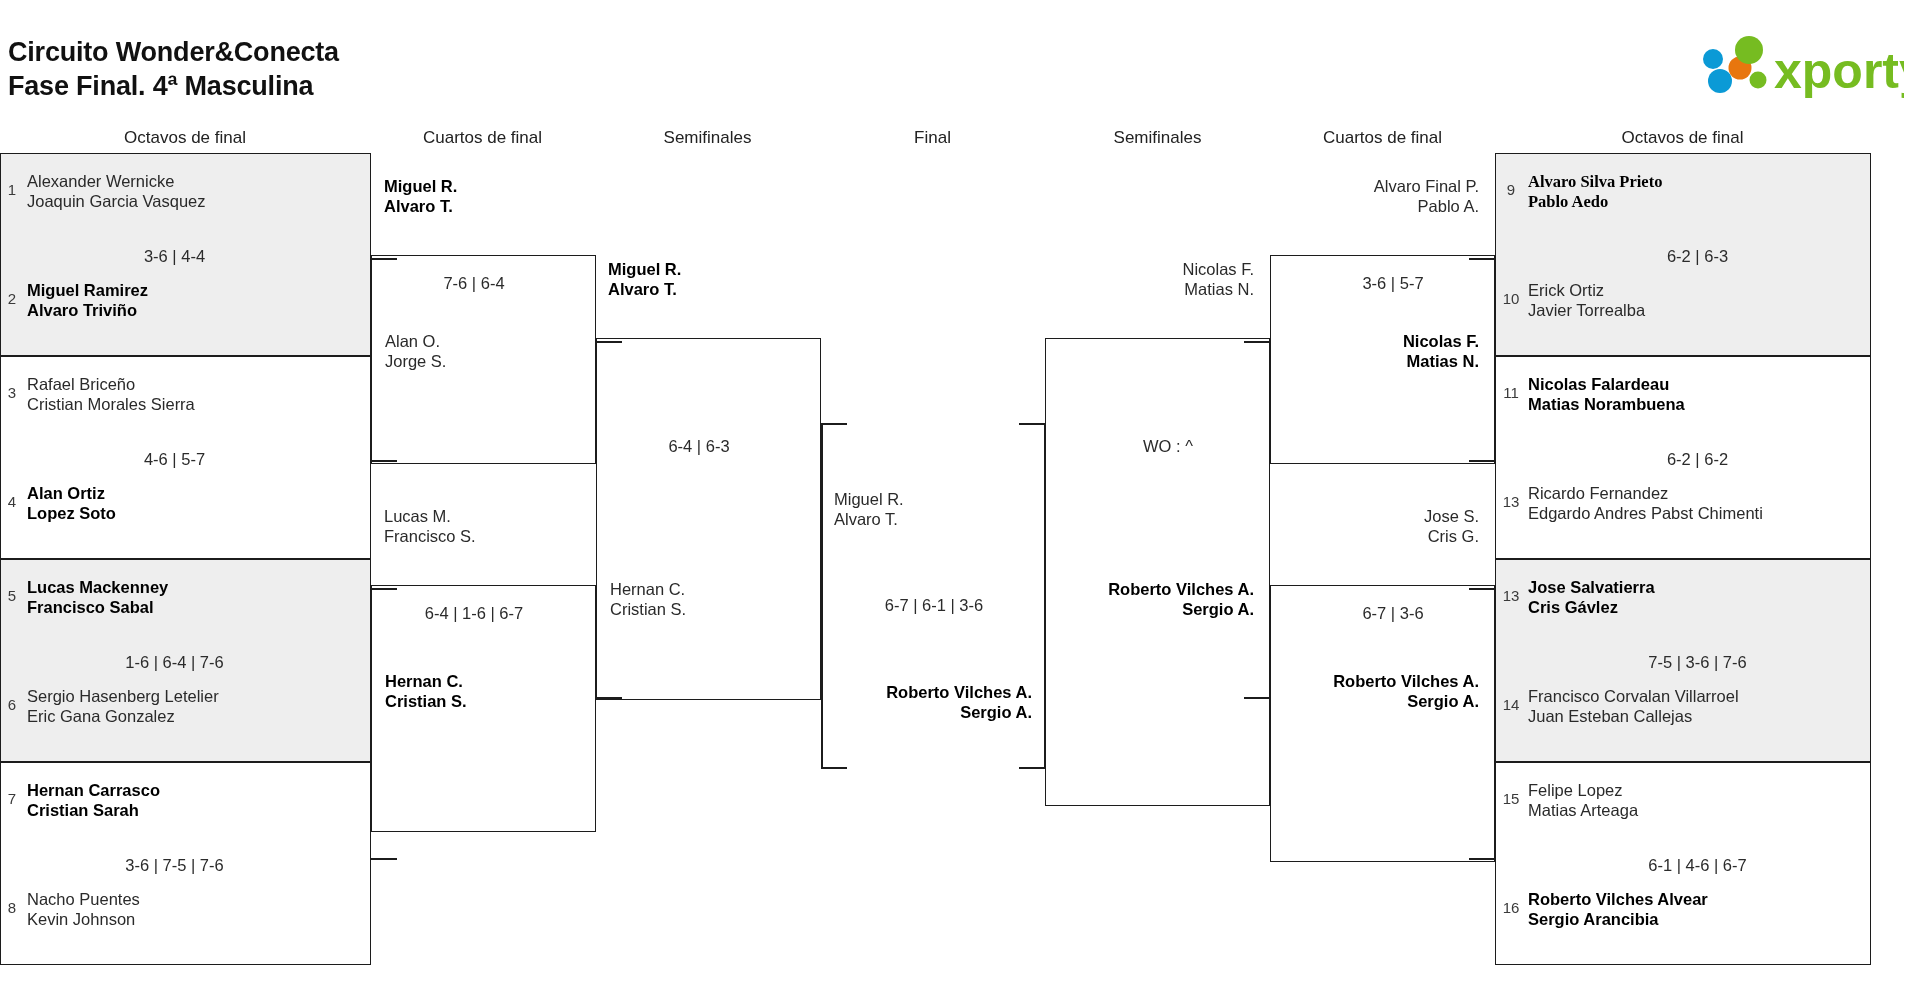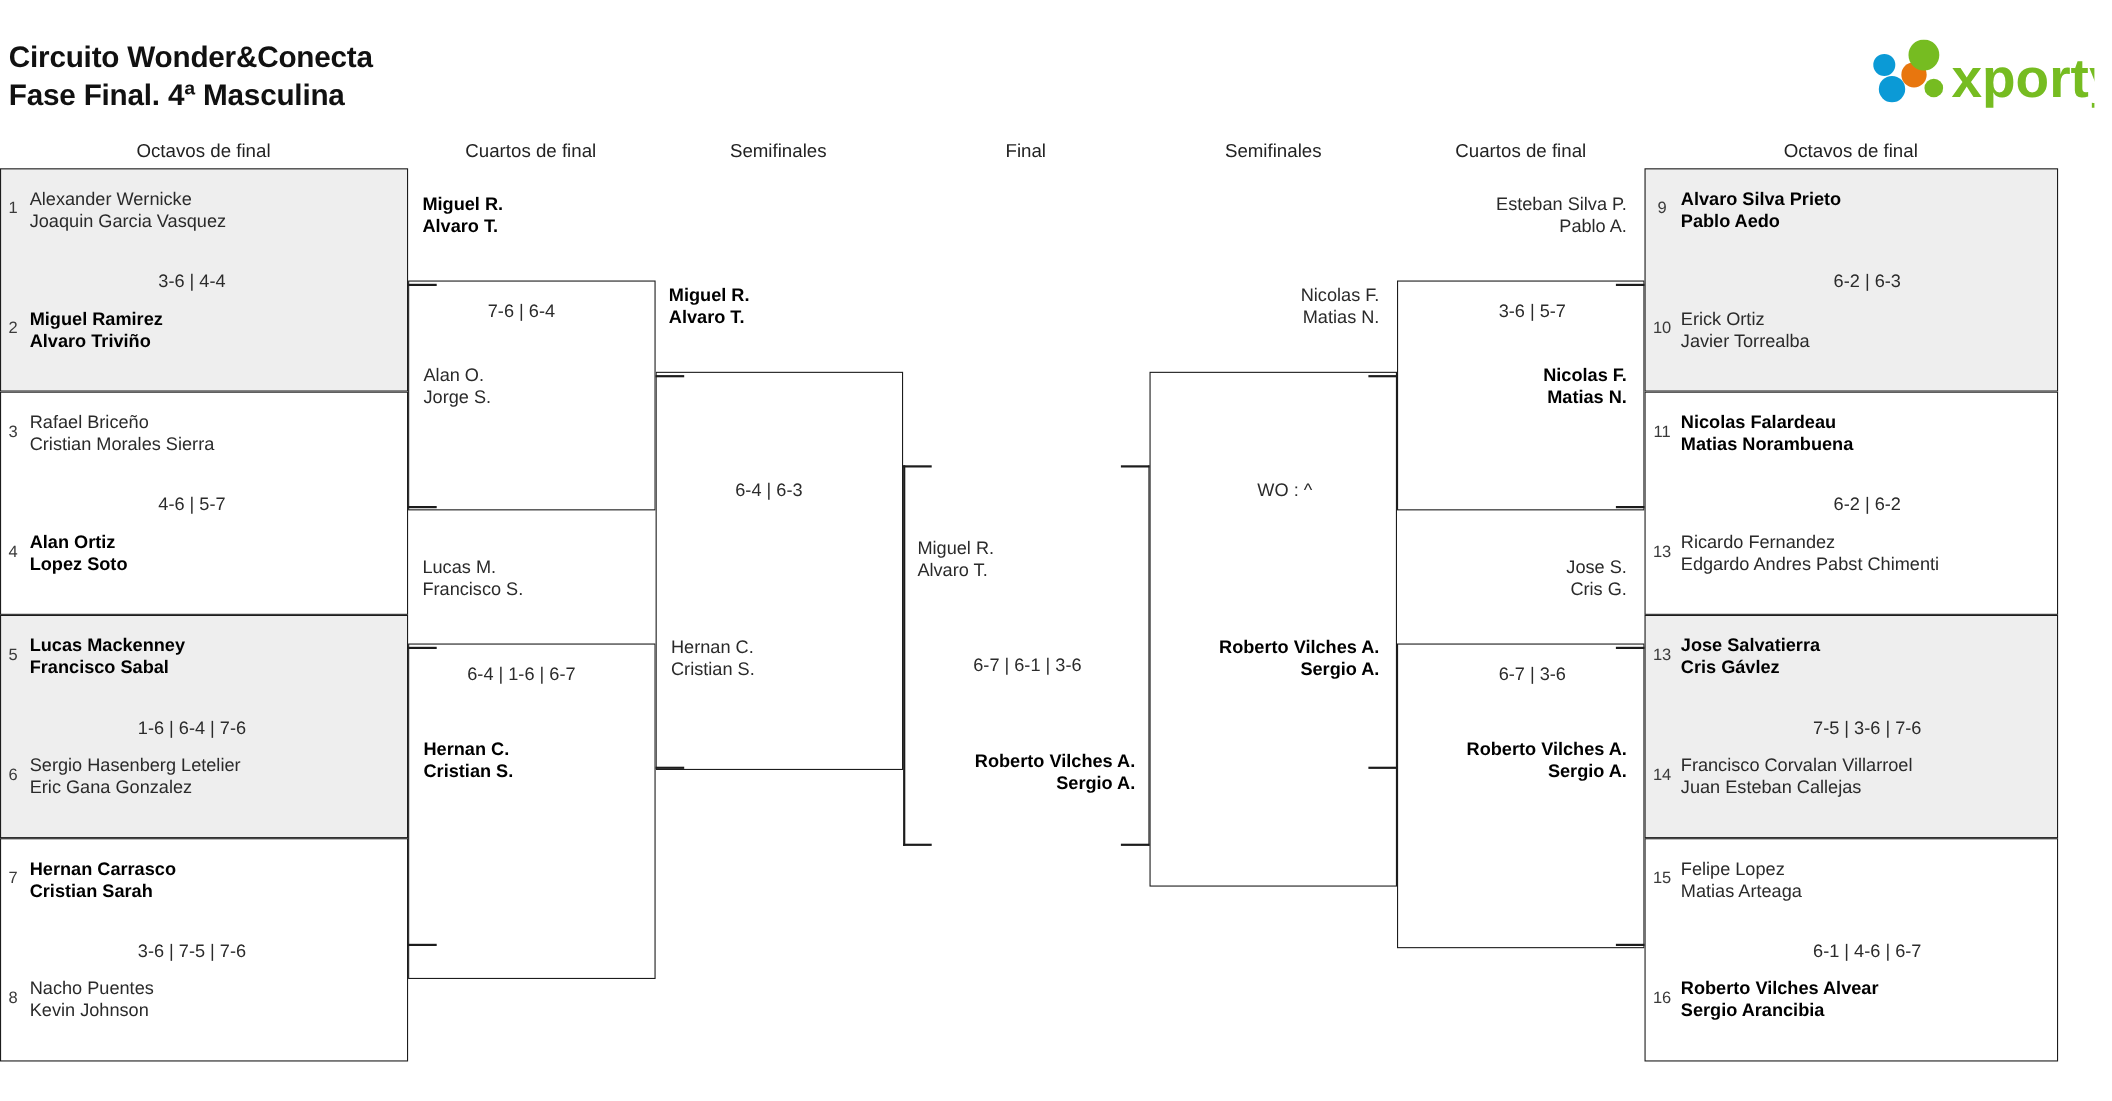--- a/index.html
+++ b/index.html
@@ -148,21 +148,21 @@
     <span class="team" style="left:13px; top:76px;">
       <span class="ln">Alan O.</span>
       <span class="ln">Jorge S.</span>
     </span>
   </div>
 
   <div class="team" style="left:384px; top:477px;">
     <span class="ln">Lucas M.</span>
     <span class="ln">Francisco S.</span>
   </div>
-  <div class="cell" style="left:371px; top:555px; width:225px; height:305px;">
+  <div class="cell" style="left:371px; top:555px; width:225px; height:247px;">
     <span class="score c" style="left:0px; top:17px; width:204px;">6-4 | 1-6 | 6-7</span>
     <span class="team win" style="left:13px; top:86px;">
       <span class="ln">Hernan C.</span>
       <span class="ln">Cristian S.</span>
     </span>
   </div>
 
   <div class="team win" style="left:608px; top:230px;">
     <span class="ln">Miguel R.</span>
     <span class="ln">Alvaro T.</span>
@@ -193,21 +193,21 @@
   </div>
   <div class="cell" style="left:1045px; top:308px; width:225px; height:468px;">
     <span class="score c" style="left:20px; top:97px; width:204px;">WO : ^</span>
     <span class="team win ralign" style="left:10px; top:241px; width:198px;">
       <span class="ln">Roberto Vilches A.</span>
       <span class="ln">Sergio A.</span>
     </span>
   </div>
 
   <div class="team ralign" style="left:1269px; top:147px; width:210px;">
-    <span class="ln">Esteban Silva P.</span>
+    <span class="ln">Alvaro Final P.</span>
     <span class="ln">Pablo A.</span>
   </div>
   <div class="cell" style="left:1270px; top:225px; width:225px; height:209px;">
     <span class="score c" style="left:20px; top:17px; width:204px;">3-6 | 5-7</span>
     <span class="team win ralign" style="left:10px; top:76px; width:198px;">
       <span class="ln">Nicolas F.</span>
       <span class="ln">Matias N.</span>
     </span>
   </div>
 
@@ -218,21 +218,21 @@
   <div class="cell" style="left:1270px; top:555px; width:225px; height:277px;">
     <span class="score c" style="left:20px; top:17px; width:204px;">6-7 | 3-6</span>
     <span class="team win ralign" style="left:10px; top:86px; width:198px;">
       <span class="ln">Roberto Vilches A.</span>
       <span class="ln">Sergio A.</span>
     </span>
   </div>
 
   <div class="cell shaded" style="left:1495px; top:123px; width:376px; height:203px;">
     <span class="seed" style="left:4px;  top:27px;">9</span>
-    <span class="team win" style="left:32px; top:18px;">
+    <span class="team win" style="left:32px; top:18px;font-family:Liberation Serif, serif;">
       <span class="ln">Alvaro Silva Prieto</span>
       <span class="ln">Pablo Aedo</span>
     </span>
     <span class="score c" style="left:28px; top:92px; width:347px;">6-2 | 6-3</span>
     <span class="seed" style="left:4px;  top:136px;">10</span>
     <span class="team" style="left:32px; top:127px;">
       <span class="ln">Erick Ortiz</span>
       <span class="ln">Javier Torrealba</span>
     </span>
   </div>

